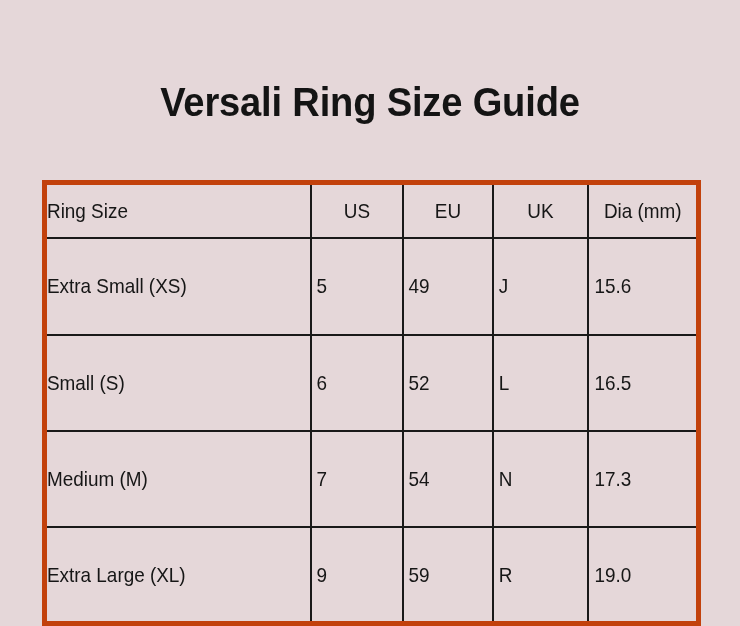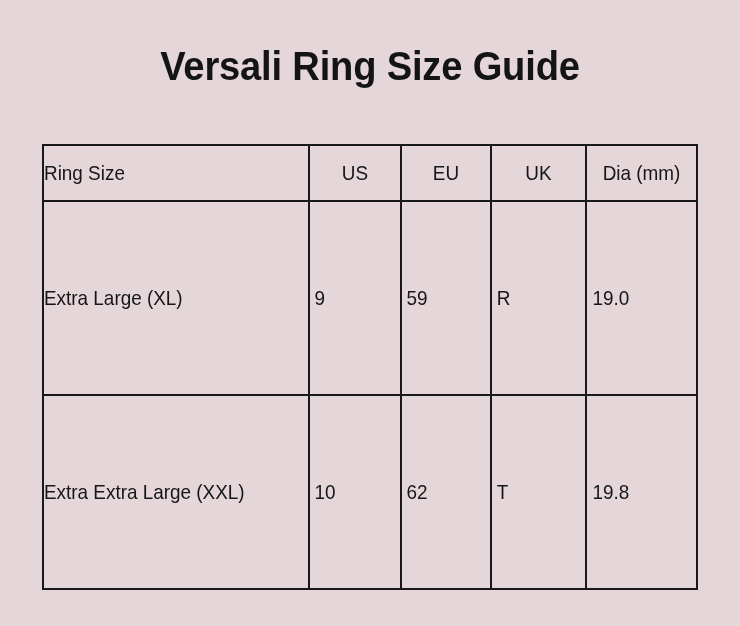--- a/index.html
+++ b/index.html
@@ -14,20 +14,21 @@
     -webkit-font-smoothing: antialiased;
     overflow: hidden;
   }
 
   #page {
     position: relative;
     width: 740px;
     height: 582px;
     background: #e5d7d9;
     box-sizing: border-box;
+    margin-top: 36px;
   }
 
   
   #title {
     position: absolute;
     left: 0;
     top: 42px;
     width: 740px;
     text-align: center;
     font-family: "Liberation Sans", sans-serif;
@@ -44,21 +45,21 @@
   
   #size-table {
     position: absolute;
     left: 42px;
     top: 144px;
     width: 654px;
     height: 446px;
     border-collapse: collapse;
     table-layout: fixed;
     background: transparent;
-    border: 1px solid #c2410c;
+    border: 5px solid #c2410c;
     box-sizing: border-box;
   }
 
   #size-table col.c-name { width: 266px; }
   #size-table col.c-us   { width: 92px; }
   #size-table col.c-eu   { width: 90px; }
   #size-table col.c-uk   { width: 95px; }
   #size-table col.c-dia  { width: 111px; }
 
   #size-table tr { height: 55.7px; }
@@ -133,48 +134,82 @@
           <span class="cell">UK</span>
         </th>
         <th class="num-cell">
           <span class="cell">Dia (mm)</span>
         </th>
       </tr>
     </thead>
     <tbody id="table-body">
         <tr>
           <td class="name-cell">
+            <span class="cell">Extra Small (XS)</span>
+          </td>
+          <td class="num-cell">
+            <span class="cell">5</span>
+          </td>
+          <td class="num-cell">
+            <span class="cell">49</span>
+          </td>
+          <td class="num-cell">
+            <span class="cell">J</span>
+          </td>
+          <td class="num-cell">
+            <span class="cell">15.6</span>
+          </td>
+        </tr>
+        <tr>
+          <td class="name-cell">
+            <span class="cell">Small (S)</span>
+          </td>
+          <td class="num-cell">
+            <span class="cell">6</span>
+          </td>
+          <td class="num-cell">
+            <span class="cell">52</span>
+          </td>
+          <td class="num-cell">
+            <span class="cell">L</span>
+          </td>
+          <td class="num-cell">
+            <span class="cell">16.5</span>
+          </td>
+        </tr>
+        <tr>
+          <td class="name-cell">
+            <span class="cell">Medium (M)</span>
+          </td>
+          <td class="num-cell">
+            <span class="cell">7</span>
+          </td>
+          <td class="num-cell">
+            <span class="cell">54</span>
+          </td>
+          <td class="num-cell">
+            <span class="cell">N</span>
+          </td>
+          <td class="num-cell">
+            <span class="cell">17.3</span>
+          </td>
+        </tr>
+        <tr>
+          <td class="name-cell">
             <span class="cell">Extra Large (XL)</span>
           </td>
           <td class="num-cell">
             <span class="cell">9</span>
           </td>
           <td class="num-cell">
             <span class="cell">59</span>
           </td>
           <td class="num-cell">
             <span class="cell">R</span>
           </td>
           <td class="num-cell">
             <span class="cell">19.0</span>
-          </td>
-        </tr>
-        <tr>
-          <td class="name-cell">
-            <span class="cell">Extra Extra Large (XXL)</span>
-          </td>
-          <td class="num-cell">
-            <span class="cell">10</span>
-          </td>
-          <td class="num-cell">
-            <span class="cell">62</span>
-          </td>
-          <td class="num-cell">
-            <span class="cell">T</span>
-          </td>
-          <td class="num-cell">
-            <span class="cell">19.8</span>
           </td>
         </tr>
       </tbody>
   </table>
 
 </div>
 
 </body></html>

